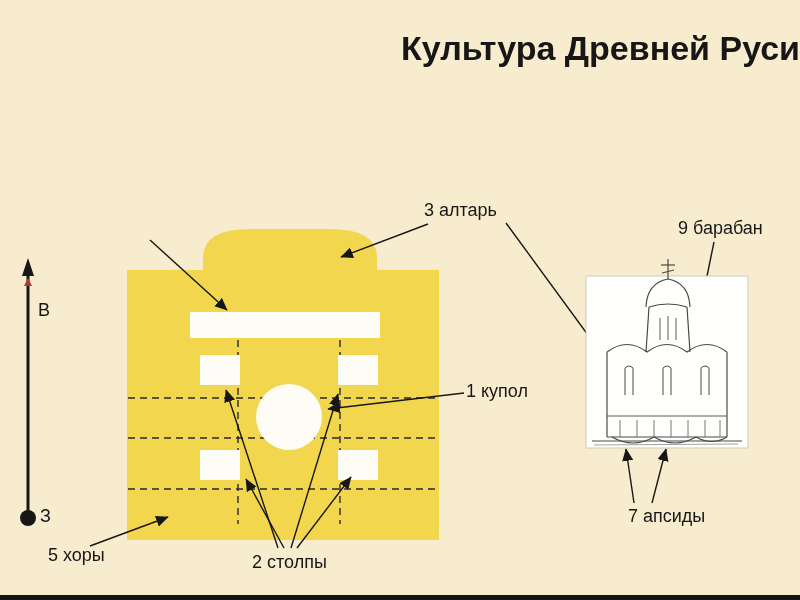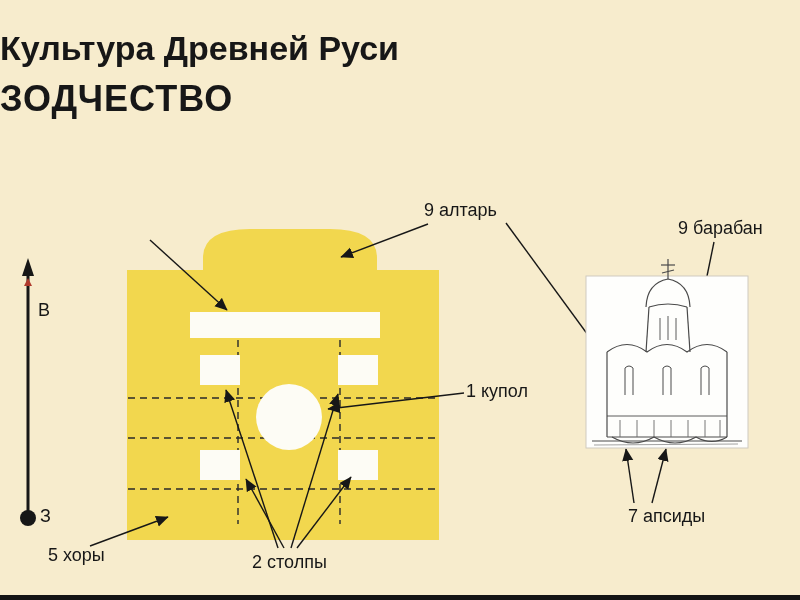--- a/index.html
+++ b/index.html
@@ -6,21 +6,21 @@
   .slide{
     position:relative;
     width:800px;height:600px;
     background:#f7eccd;
     overflow:hidden;
     font-family:"Liberation Sans","DejaVu Sans",sans-serif;
     color:#171717;
   }
   .title{
     position:absolute;top:24px;left:0;width:100%;
-    text-align:left;font-weight:bold;line-height:1.45;
+    text-align:right;font-weight:bold;line-height:1.45;
   }
   .title .t1{font-size:34px;}
   .title .t2{font-size:36px;letter-spacing:1px;}
   .title .t3{font-size:30px;}
   .lbl{
     position:absolute;font-size:18px;white-space:pre-line;color:#171717;
   }
   .lbl.center{text-align:center;}
   .diagram{position:absolute;top:0;left:0;}
   .bottom-bar{
@@ -130,25 +130,24 @@
         <line x1="661" y1="265" x2="675" y2="265"></line>
         <line x1="662" y1="273" x2="674" y2="270"></line>
 
         <path d="M612,437 Q633,449 654,437 M654,437 Q675,449 696,437 M696,437 Q712,446 727,437"></path>
       </g>
     </g>
   </svg>
 
   <div class="title">
     <div class="t1">Культура Древней Руси</div>
-    <div class="t2">ЗОДЧЕСТВО</div>
   </div>
 
 
-  <div class="lbl" style="left:424px;top:200px;">9 алтарь</div>
+  <div class="lbl" style="left:424px;top:200px;">3 алтарь</div>
 
   <div class="lbl" style="left:678px;top:218px;">9 барабан</div>
 
   <div class="lbl" style="left:38px;top:300px;">В</div>
 
   <div class="lbl" style="left:466px;top:381px;">1 купол</div>
 
   <div class="lbl" style="left:40px;top:506px;">З</div>
 
   <div class="lbl" style="left:600px;top:506px;margin-left:28px;">7 апсиды</div>

